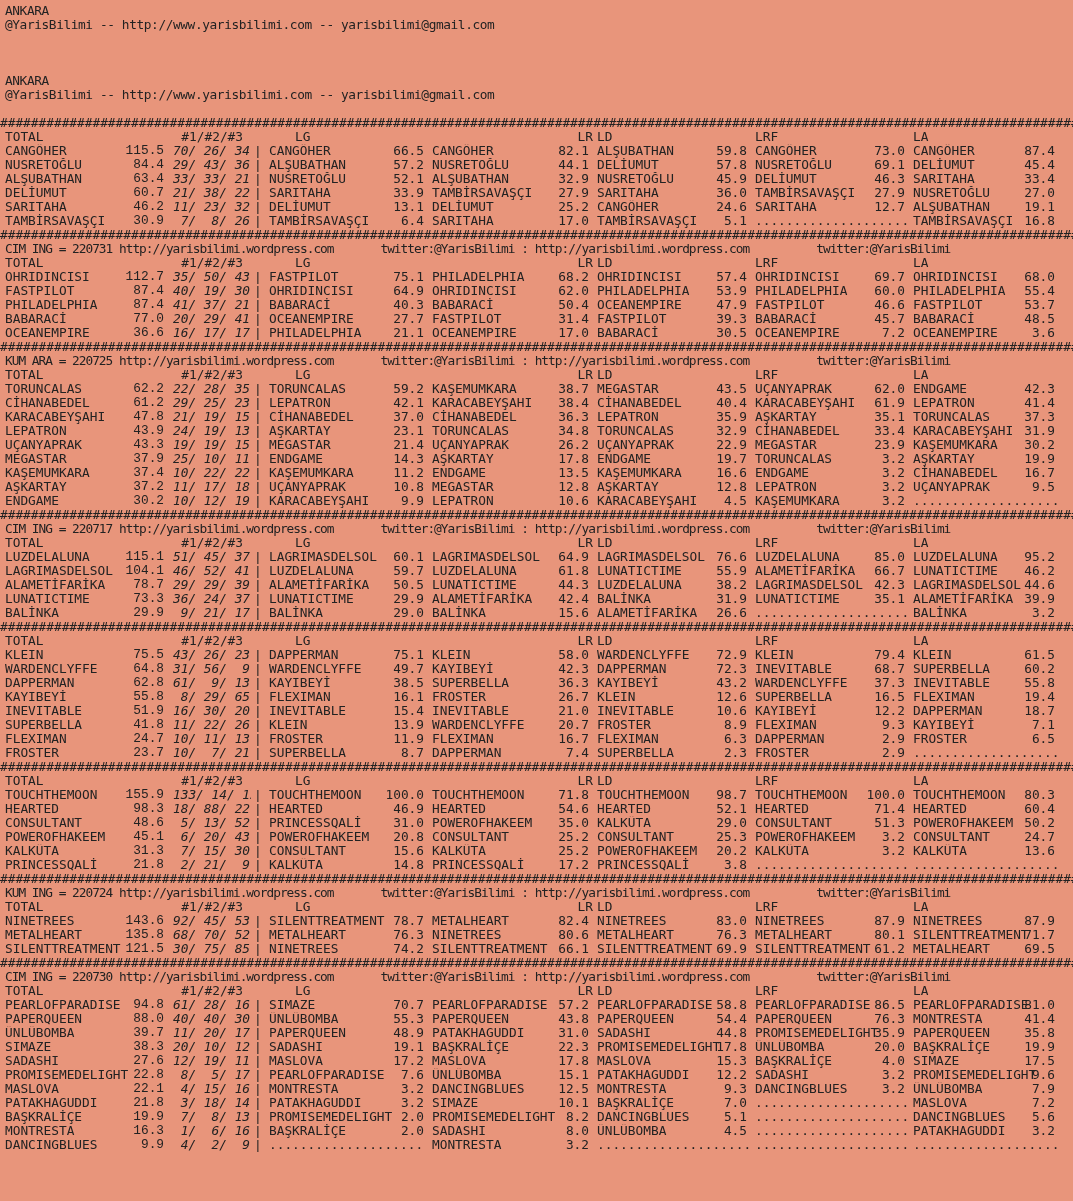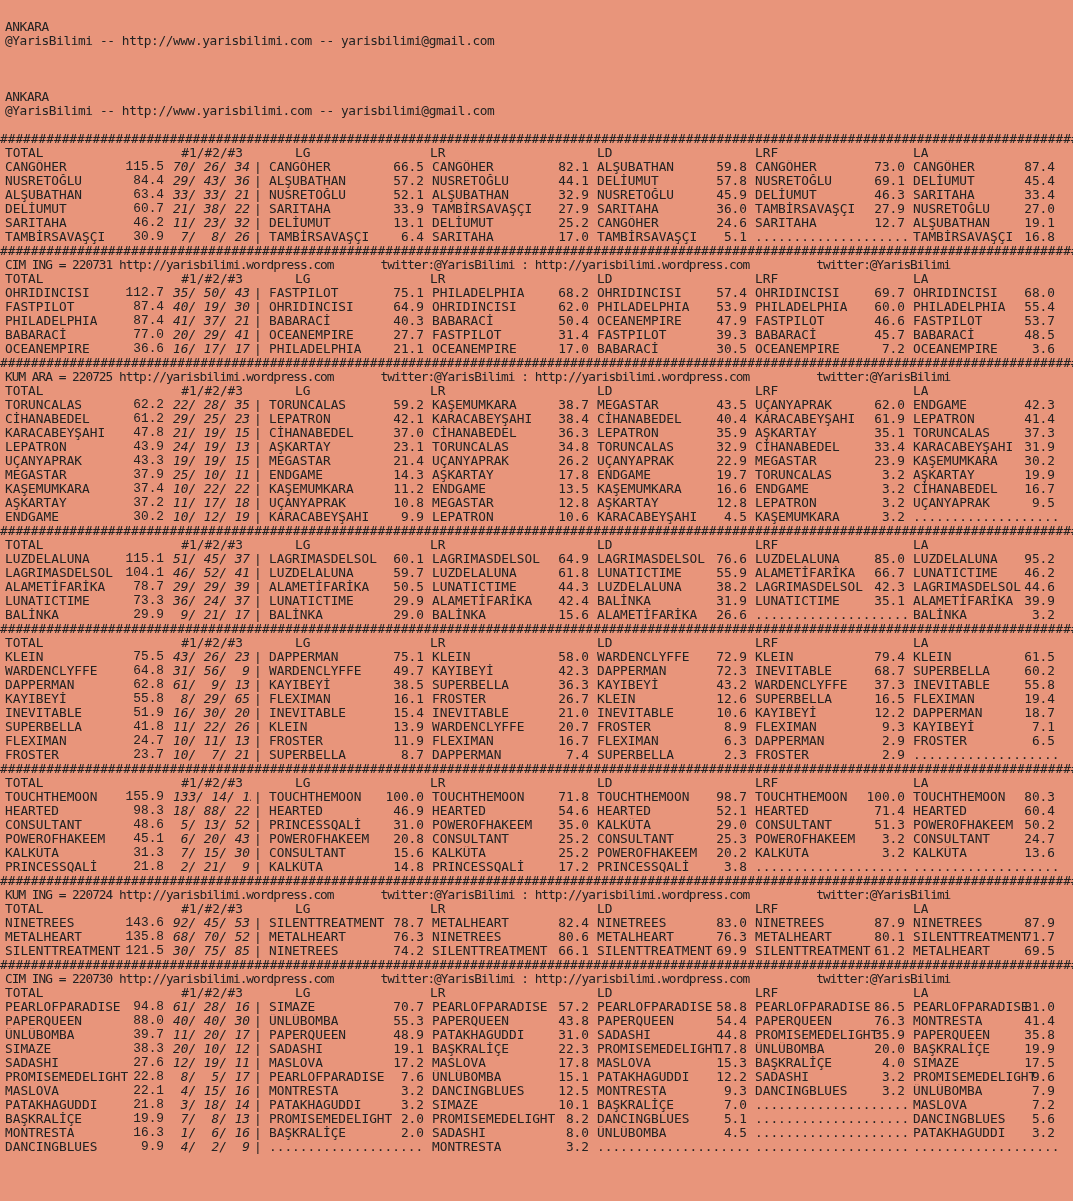--- a/index.html
+++ b/index.html
@@ -3,39 +3,39 @@
 <meta charset="utf-8">
 <style>
   html,body{margin:0;padding:0;}
   body{
     width:1073px;height:1201px;overflow:hidden;
     background:#E8957B;color:#222222;
     font-family:"DejaVu Sans Mono","Liberation Mono",monospace;
     font-size:12.8px;
   }
   .line{height:14px;line-height:14px;white-space:pre;overflow:hidden;}
-  .masthead{padding:20px 0 0 5px;letter-spacing:-0.4px;}
+  .masthead{padding:4px 0 0 5px;letter-spacing:-0.4px;}
   .sep{padding-left:0;letter-spacing:0;}
   .title-line{padding-left:5px;letter-spacing:-1.0px;}
   .grid-row{
     display:grid;
     grid-template-columns:168px 78px 14px 163px 165px 158px 158px 150px;
     height:14px;line-height:14px;padding-left:5px;
   }
   .cell{position:relative;overflow:hidden;white-space:pre;height:14px;}
   .cell .n{position:absolute;left:4px;top:0;}
   .cell .v{position:absolute;right:4px;top:0;}
   .cell-total .n{left:0;}
   .cell-total .v{right:9px;font-family:Liberation Mono, monospace;}
   .cell-p123{text-align:right;padding-right:2px;font-style:italic;}
   .cell-bar{padding-left:3px;}
   .dots{position:absolute;left:4px;right:2px;top:0;overflow:hidden;}
   .colhead .hdr-p123{text-align:right;padding-right:8px;}
   .colhead .hdr-lg{padding-left:30px;}
-  .colhead .hdr-lr{padding-left:2px;}
+  .colhead .hdr-lr{padding-left:2px;text-align:right;}
   .colhead .hdr-ld{padding-left:4px;}
   .colhead .hdr-lrf{padding-left:4px;}
   .colhead .hdr-la{padding-left:4px;}
 </style>
 </head>
 <body>
 
 <div class="masthead">
   <div class="line">ANKARA</div>
   <div class="line">@YarisBilimi -- http://www.yarisbilimi.com -- yarisbilimi@gmail.com</div>
@@ -277,20 +277,21 @@
       <div class="cell cell-total"><span class="n">ENDGAME</span><span class="v">30.2</span></div>
       <div class="cell cell-p123">10/ 12/ 19</div>
       <div class="cell cell-bar">|</div>
       <div class="cell cell-pair"><span class="n">KARACABEYŞAHI</span><span class="v">9.9</span></div>
       <div class="cell cell-pair"><span class="n">LEPATRON</span><span class="v">10.6</span></div>
       <div class="cell cell-pair"><span class="n">KARACABEYŞAHI</span><span class="v">4.5</span></div>
       <div class="cell cell-pair"><span class="n">KAŞEMUMKARA</span><span class="v">3.2</span></div>
       <div class="cell cell-pair"><span class="dots">..............................</span></div>
     </div>
     <div class="line sep">######################################################################################################################################################</div>
+    <div class="line title-line">CIM ING = 220717 http://yarisbilimi.wordpress.com       twitter:@YarisBilimi : http://yarisbilimi.wordpress.com          twitter:@YarisBilimi</div>
     <div class="grid-row colhead">
       <div class="cell">TOTAL</div>
       <div class="cell hdr-p123">#1/#2/#3</div>
       <div class="cell"></div>
       <div class="cell hdr-lg">LG</div>
       <div class="cell hdr-lr">LR</div>
       <div class="cell hdr-ld">LD</div>
       <div class="cell hdr-lrf">LRF</div>
       <div class="cell hdr-la">LA</div>
     </div>

